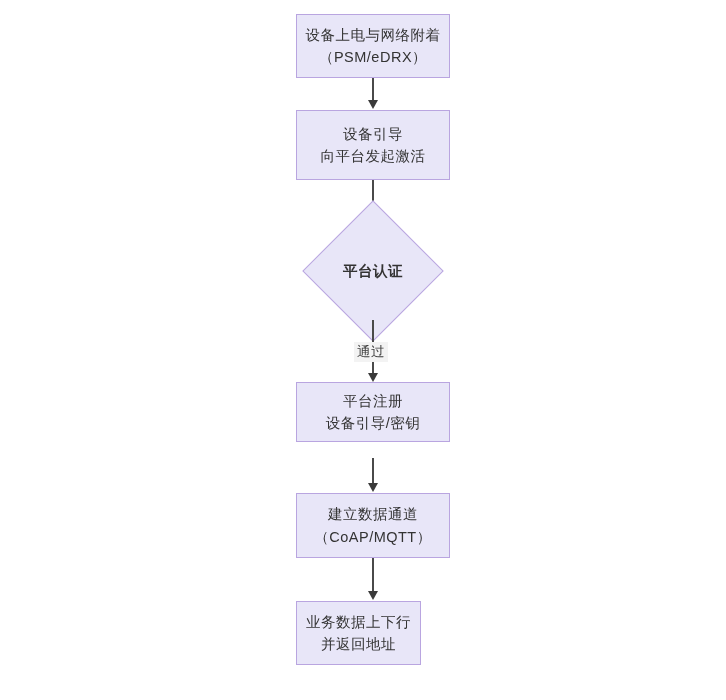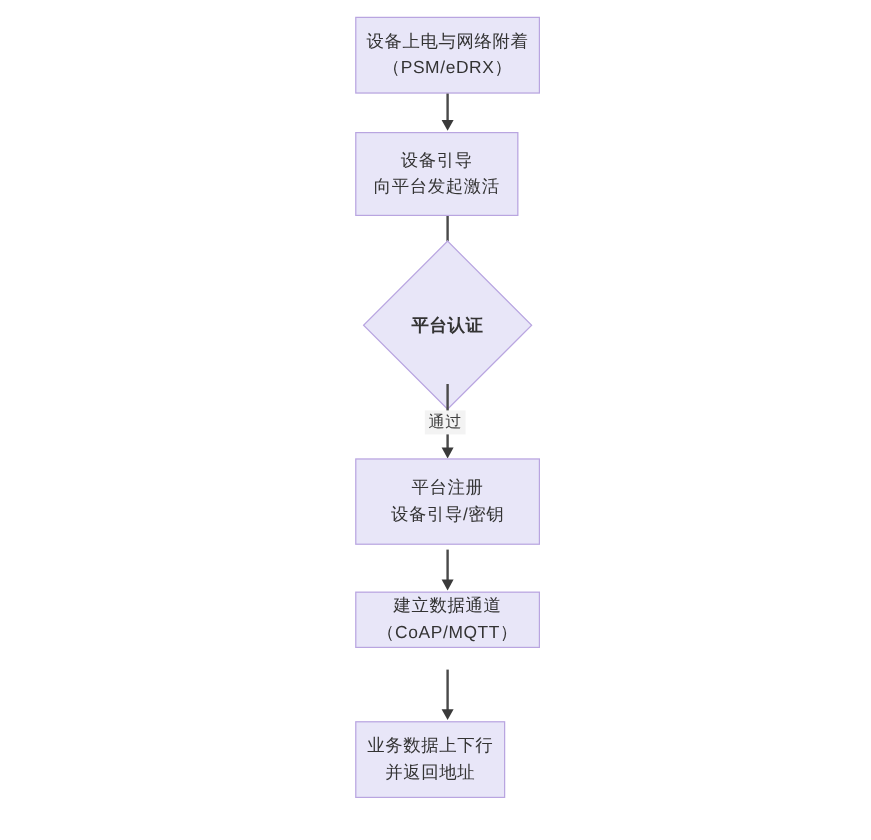--- a/index.html
+++ b/index.html
@@ -98,46 +98,46 @@
 <div id="canvas">
 
   <div class="node" style="left:296px; top:14px; width:154px; height:64px;">
     <span class="line">设备上电与网络附着</span>
     <span class="line">（PSM/eDRX）</span>
   </div>
 
   <div class="edge" style="left:372.3px; top:78px; height:24px;"></div>
   <div class="arrowhead" style="left:368px; top:100px;"></div>
 
-  <div class="node" style="left:296px; top:110px; width:136px; height:70px;">
+  <div class="node" style="left:296px; top:110px; width:154px; height:70px;">
     <span class="line">设备引导</span>
     <span class="line">向平台发起激活</span>
   </div>
 
   <div class="edge" style="left:372.3px; top:180px; height:34px;"></div>
   <div class="arrowhead" style="left:368px; top:212px;"></div>
 
   <div class="diamond-wrap" style="left:323px; top:221px;">
     <div class="diamond-shape"></div>
     <div class="diamond-label">平台认证</div>
   </div>
 
   <div class="edge" style="left:372.3px; top:320px; height:56px;"></div>
   <div class="edge-label" style="left:354px; top:342px;">通过</div>
   <div class="arrowhead" style="left:368px; top:373px;"></div>
 
-  <div class="node" style="left:296px; top:382px; width:154px; height:72px;">
+  <div class="node" style="left:296px; top:382px; width:154px; height:60px;">
     <span class="line">平台注册</span>
     <span class="line">设备引导/密钥</span>
   </div>
 
   <div class="edge" style="left:372.3px; top:458px; height:27px;"></div>
   <div class="arrowhead" style="left:368px; top:483px;"></div>
 
-  <div class="node" style="left:296px; top:493px; width:154px; height:47px;">
+  <div class="node" style="left:296px; top:493px; width:154px; height:65px;">
     <span class="line">建立数据通道</span>
     <span class="line">（CoAP/MQTT）</span>
   </div>
 
   <div class="edge" style="left:372.3px; top:558px; height:35px;"></div>
   <div class="arrowhead" style="left:368px; top:591px;"></div>
 
   <div class="node" style="left:296px; top:601px; width:125px; height:64px;">
     <span class="line">业务数据上下行</span>
     <span class="line">并返回地址</span>

